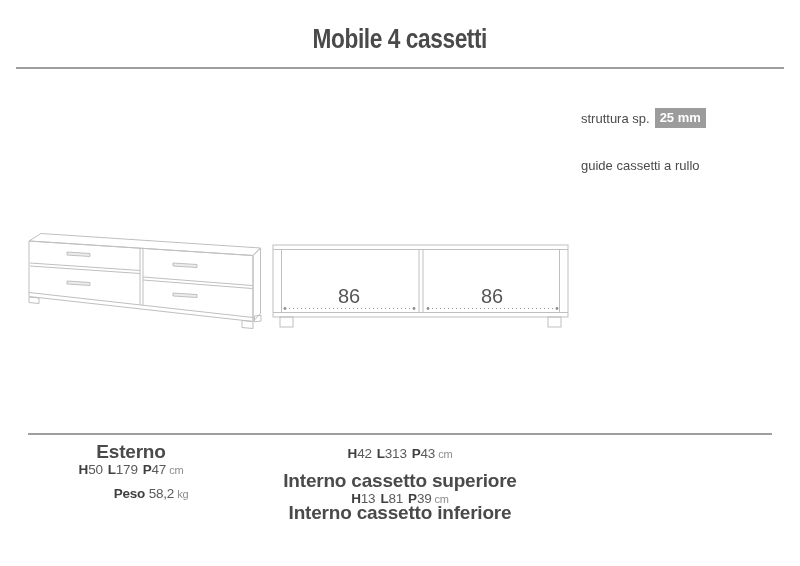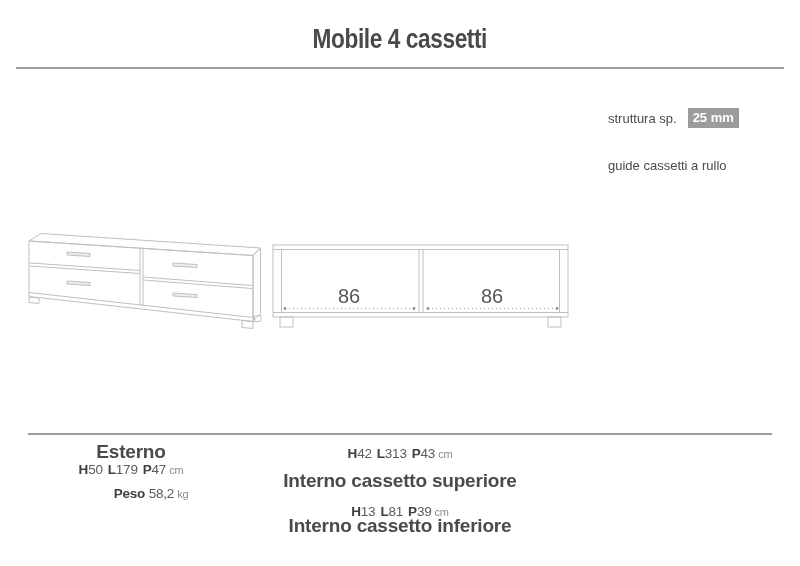--- a/index.html
+++ b/index.html
@@ -9,44 +9,44 @@
   }
   html,body{margin:0;padding:0;background:#fff;}
   .page{position:relative;width:800px;height:566px;background:#fff;overflow:hidden;
         font-family:"Liberation Sans", sans-serif;color:var(--text);}
   .title{position:absolute;top:24px;left:0;width:100%;text-align:center;
          font-size:27px;font-weight:bold;color:var(--text);letter-spacing:-0.5px;}
   .title .cond{display:inline-block;transform:scaleX(0.84);transform-origin:center;}
   .rule{position:absolute;height:2px;background:var(--rule);}
   .rule-top{left:16px;right:16px;top:67px;}
   .rule-bottom{left:28px;right:28px;top:433px;}
-  .info{position:absolute;left:608px;top:108px;font-size:13px;color:var(--text);}
+  .info{position:absolute;left:581px;top:108px;font-size:13px;color:var(--text);}
   .info-row1{display:flex;align-items:center;}
-  .struct-value{display:inline-block;margin-left:11px;background:var(--highlight-bg);
+  .struct-value{display:inline-block;margin-left:5px;background:var(--highlight-bg);
                 color:var(--highlight-text);font-weight:bold;padding:2px 5px 3px 5px;}
   .info-row2{margin-top:30px;}
   svg{position:absolute;left:0;top:0;}
   .ln{stroke:var(--drawing-line);fill:none;stroke-width:1;}
   .handle{stroke:#b2b2b2;fill:#ececec;stroke-width:0.8;}
   .dimline{stroke:#9a9a9a;stroke-width:1;stroke-dasharray:1 3;fill:none;}
   .dimdot{fill:#8f8f8f;stroke:none;}
   .dimtext{font-family:"Liberation Sans", sans-serif;font-size:20px;fill:var(--dimension-text);}
   .col{position:absolute;text-align:center;font-size:13.5px;color:var(--text);}
   .col-left{left:31px;top:444px;width:200px;}
   .col-right{left:280px;top:444px;width:240px;}
   .spec-heading{font-weight:bold;font-size:19px;line-height:16px;letter-spacing:-0.2px;}
   .dim-line{margin-top:2px;line-height:16px;letter-spacing:-0.2px;}
   .dk{font-weight:bold;color:#3f3f3f;margin-left:5px;}
   .dim-line .dk:first-child{margin-left:0;}
   .dv{color:#5a5a5a;}
   .du{color:var(--text-light);font-size:11px;margin-left:3px;}
   .peso-line{margin-top:8px;line-height:16px;letter-spacing:-0.2px;}
   .drawer-block{margin-top:12px;line-height:13.5px;}
   .drawer-block .spec-heading{line-height:13.5px;}
-  .drawer-block .dim-line{margin-top:17px;line-height:13.5px;}
+  .drawer-block .dim-line{margin-top:4px;line-height:13.5px;}
 </style>
 </head>
 <body>
 
 <div class="page">
 
   <div class="title">
     <span class="cond">Mobile 4 cassetti</span>
   </div>
 

